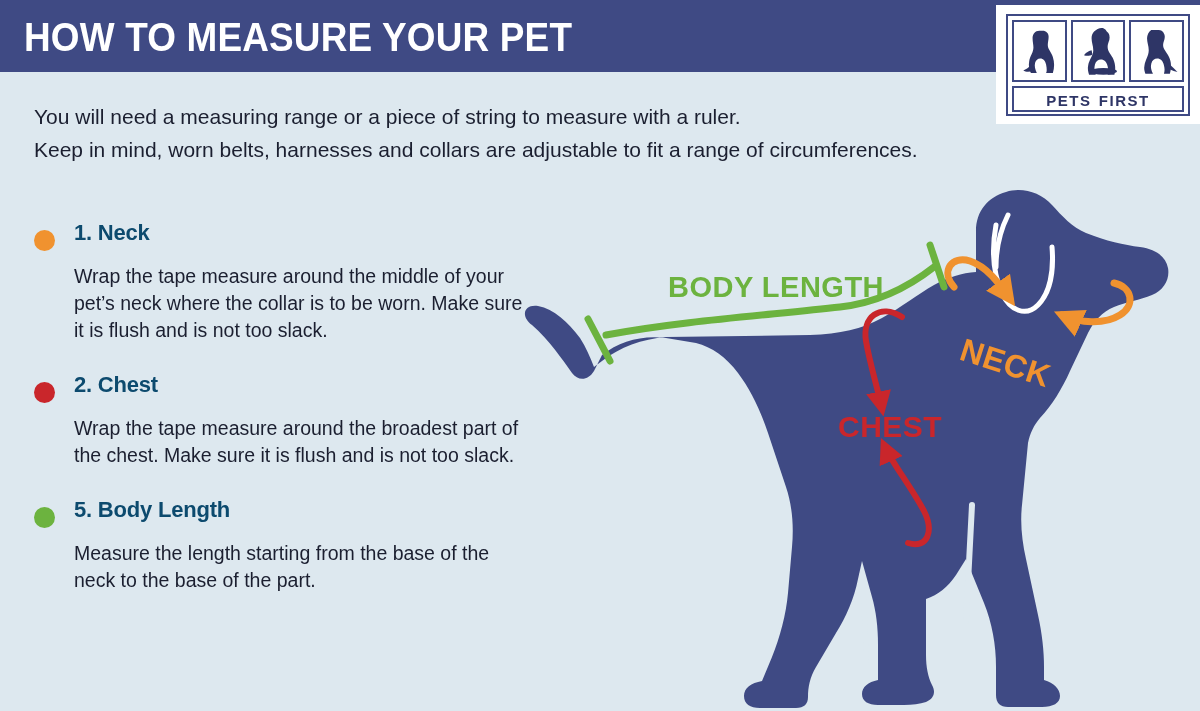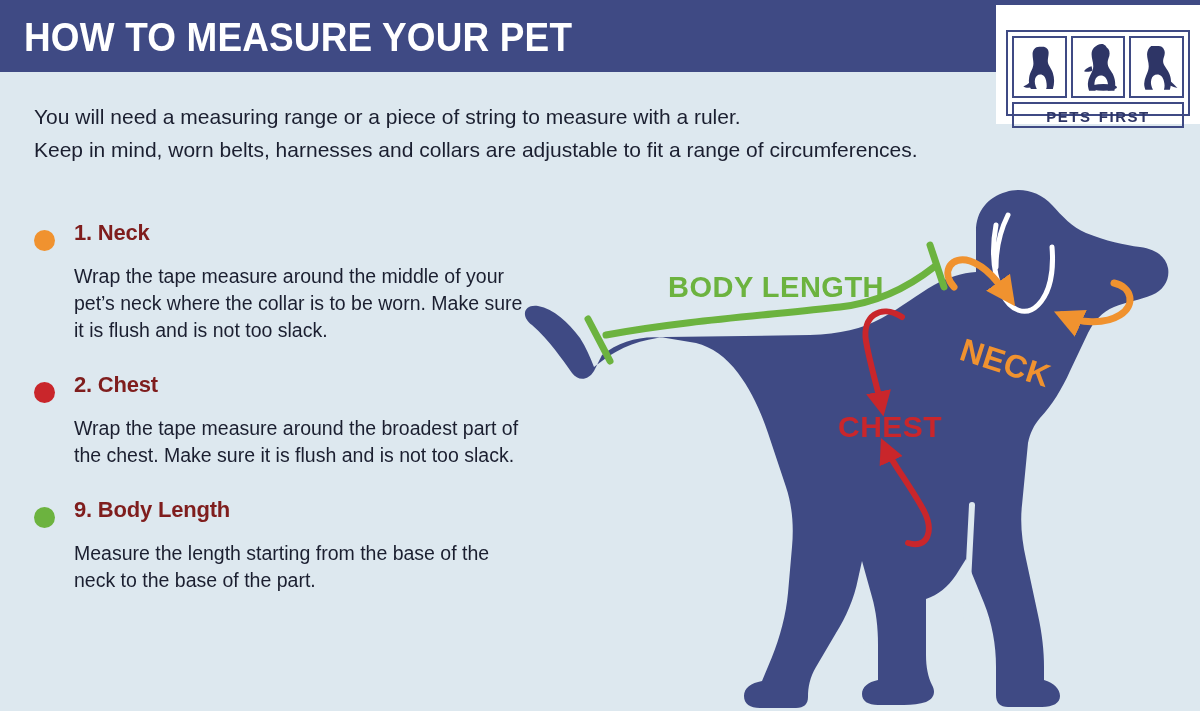--- a/index.html
+++ b/index.html
@@ -45,21 +45,21 @@
 
   
   #logo-card {
     position: absolute;
     left: 996px;
     top: 5px;
     width: 204px;
     height: 119px;
     background: #ffffff;
     box-sizing: border-box;
-    padding: 25px 10px 8px 10px;
+    padding: 9px 10px 8px 10px;
   }
   #logo-inner {
     position: relative;
     width: 100%;
     height: 100%;
     border: 2px solid #3f4a84;
     box-sizing: border-box;
     padding: 4px;
   }
   #logo-frames {
@@ -126,21 +126,21 @@
     position: absolute;
     left: 4px;
     top: 12px;
     width: 21px;
     height: 21px;
     border-radius: 50%;
   }
   .step-title {
     font-size: 22px;
     font-weight: bold;
-    color: #7f1d1d;
+    color: #0c4a6e;
     line-height: 30px;
     letter-spacing: -0.2px;
   }
   .step-body {
     font-size: 19.5px;
     line-height: 27px;
     color: #1b1f30;
     margin-top: 15px;
   }
 
@@ -216,21 +216,21 @@
     </div>
 
     <div class="step">
       <span class="step-bullet" style="background:#c9262b"></span>
       <div class="step-title">2. Chest</div>
       <div class="step-body">Wrap the tape measure around the broadest part of the chest. Make sure it is flush and is not too slack.</div>
     </div>
 
     <div class="step">
       <span class="step-bullet" style="background:#6cb33f"></span>
-      <div class="step-title">9. Body Length</div>
+      <div class="step-title">5. Body Length</div>
       <div class="step-body">Measure the length starting from the base of the neck to the base of the part.</div>
     </div>
 
   </div>
 
   <div id="diagram">
     <svg viewBox="0 0 690 536" preserveAspectRatio="xMidYMid meet">
       <defs>
         <marker id="arrow-orange" viewBox="0 0 10 10" refX="7" refY="5" markerWidth="4.2" markerHeight="4.2" orient="auto-start-reverse">
           <path d="M0,0 L10,5 L0,10 z" fill="#f0922f"></path>

